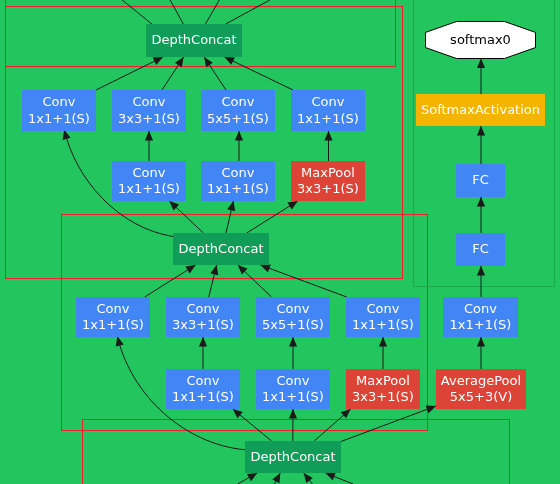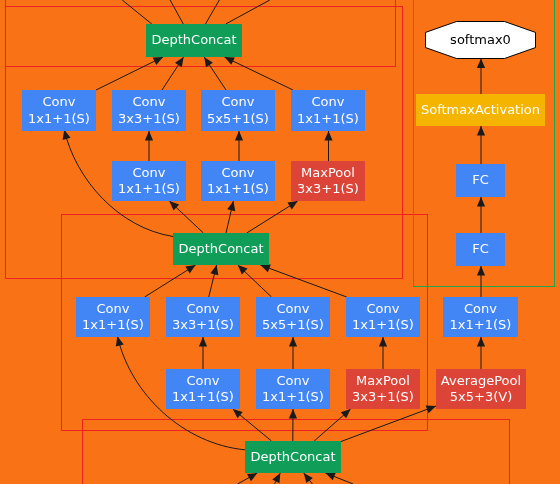--- a/index.html
+++ b/index.html
@@ -1,17 +1,17 @@
 <!DOCTYPE html>
 <html><head>
 <meta charset="utf-8">
 <style>
   html,body{margin:0;padding:0;background:#ffffff;}
   body{width:560px;height:484px;overflow:hidden;font-family:"DejaVu Sans",sans-serif;}
-  #diagram{position:relative;width:560px;height:484px;background:#f97316;}
+  #diagram{position:relative;width:560px;height:484px;background:#22c55e;}
   #diagram svg{position:absolute;left:0;top:0;display:block;}
   .node-label{font-family:"DejaVu Sans",sans-serif;font-size:13px;fill:#ffffff;text-anchor:middle;}
   .node-label.on-light{fill:#000000;}
   .edge{fill:none;stroke:#1a1a1a;stroke-width:1;}
   .grp{fill:none;stroke-width:1;}
 </style>
 </head>
 <body>
 
 <div id="diagram">

